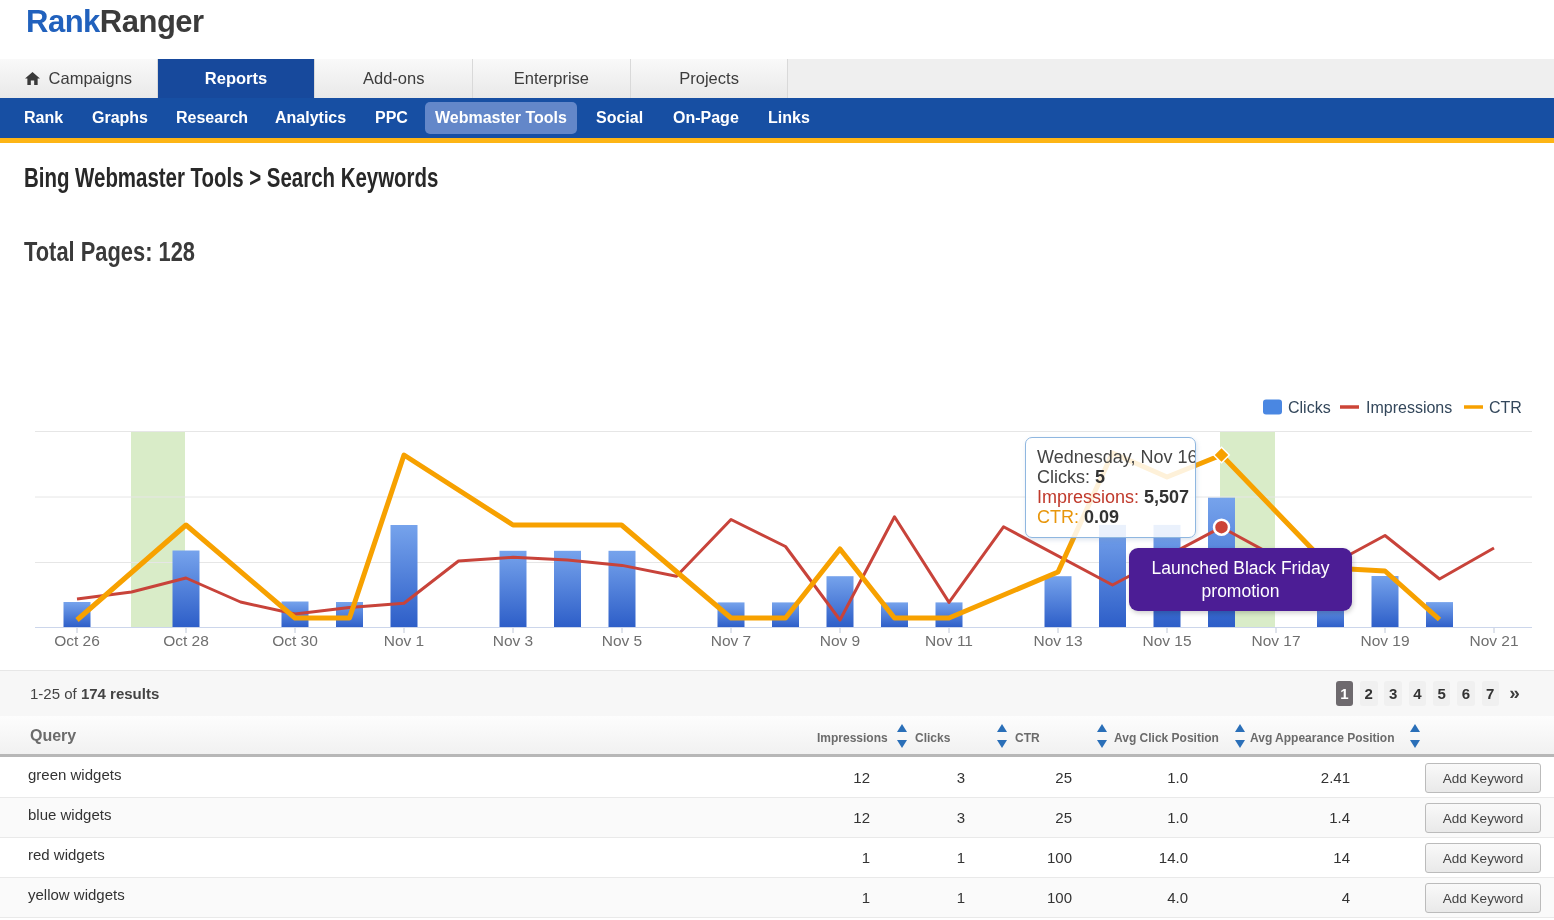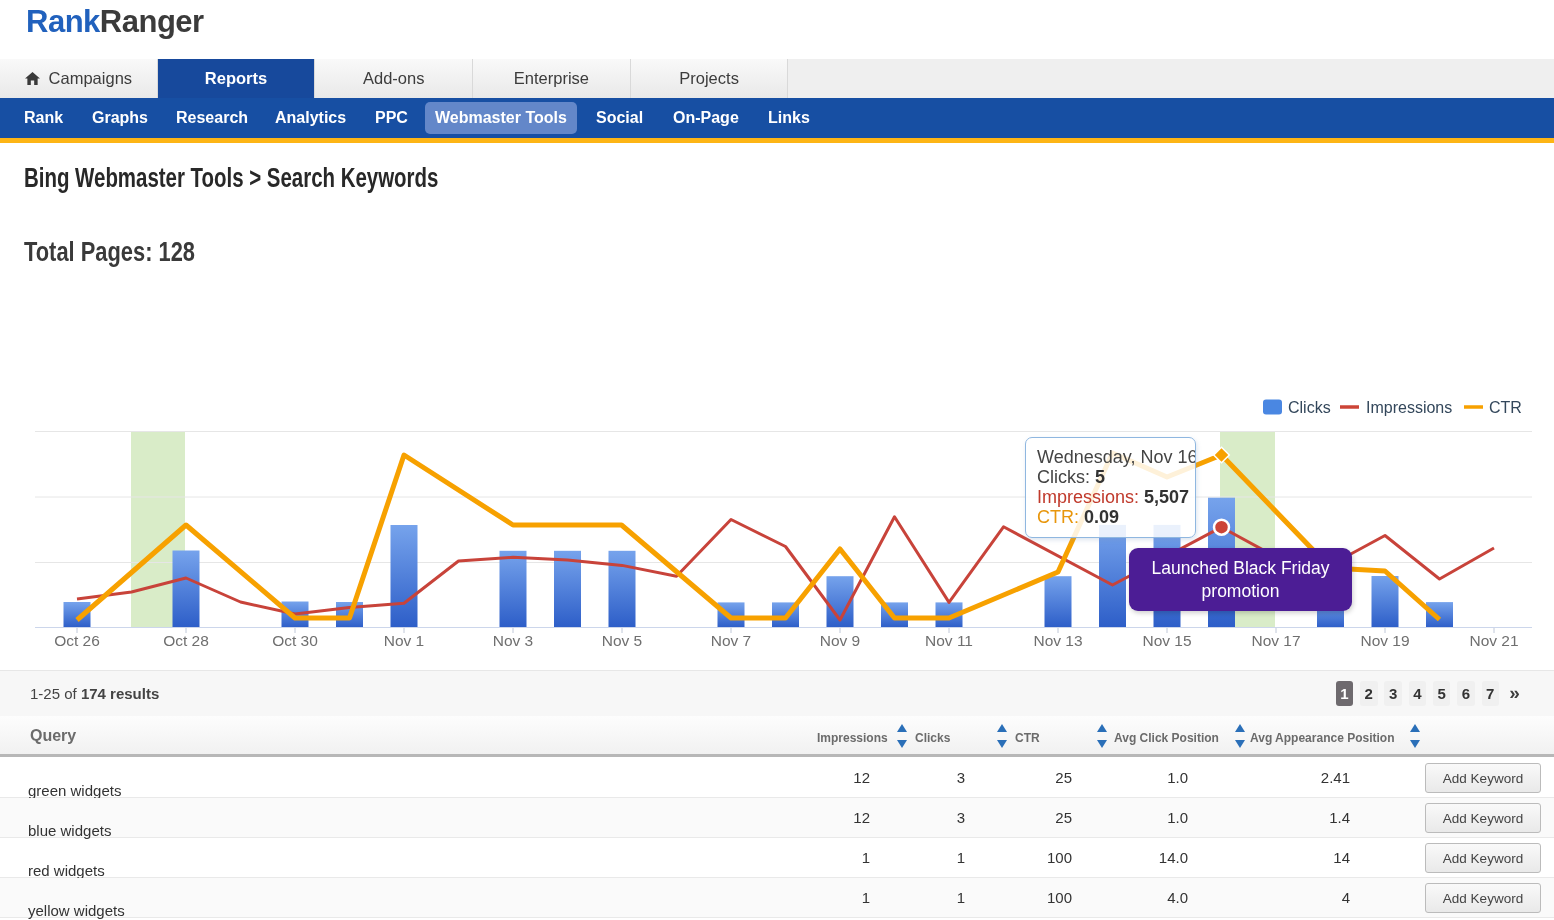--- a/index.html
+++ b/index.html
@@ -52,21 +52,21 @@
 .pager .pg.cur { background:#6e6a6e; color:#fff; }
 .pager .nx { margin-left:8px; color:#3d3d3d; font-size:19px; font-weight:bold; width:15px; text-align:center; margin-top:-2px; }
 
 
 .thead { position:absolute; left:0; top:716px; width:1554px; height:41px; background:linear-gradient(#fdfdfd,#f1f1f1); border-bottom:3px solid #b7b7b7; }
 .thead .q { position:absolute; left:30px; top:11px; font-size:16px; font-weight:bold; color:#6b6b6b; }
 .hcol { position:absolute; top:15px; font-size:12px; font-weight:bold; color:#6b6b6b; }
 .sorts { position:absolute; top:8px; width:10px; height:24px; }
 .row { position:absolute; left:0; width:1554px; height:40px; border-bottom:1px solid #e9e9e9; font-size:15px; color:#333; }
 .row.alt { background:#fafafa; }
-.row .qn { position:absolute; left:28px; top:24px; }
+.row .qn { position:absolute; left:28px; top:8px; }
 .row .num { position:absolute; top:11px; text-align:right; width:60px; }
 .addkw { position:absolute; left:1425px; top:5px; width:116px; height:30px; background:linear-gradient(#f9f9f9,#e9e9e9); border:1px solid #bbb; border-radius:3px; font-size:13.5px; color:#444; display:flex; align-items:center; justify-content:center; }
 </style>
 </head>
 <body>
 <div class="page">
   <div class="logo"><span class="r1">Rank</span><span class="r2">Ranger</span></div>
 
   <div class="topnav">
     <div class="tab"><svg class="homeic" viewBox="0 0 16 15">

